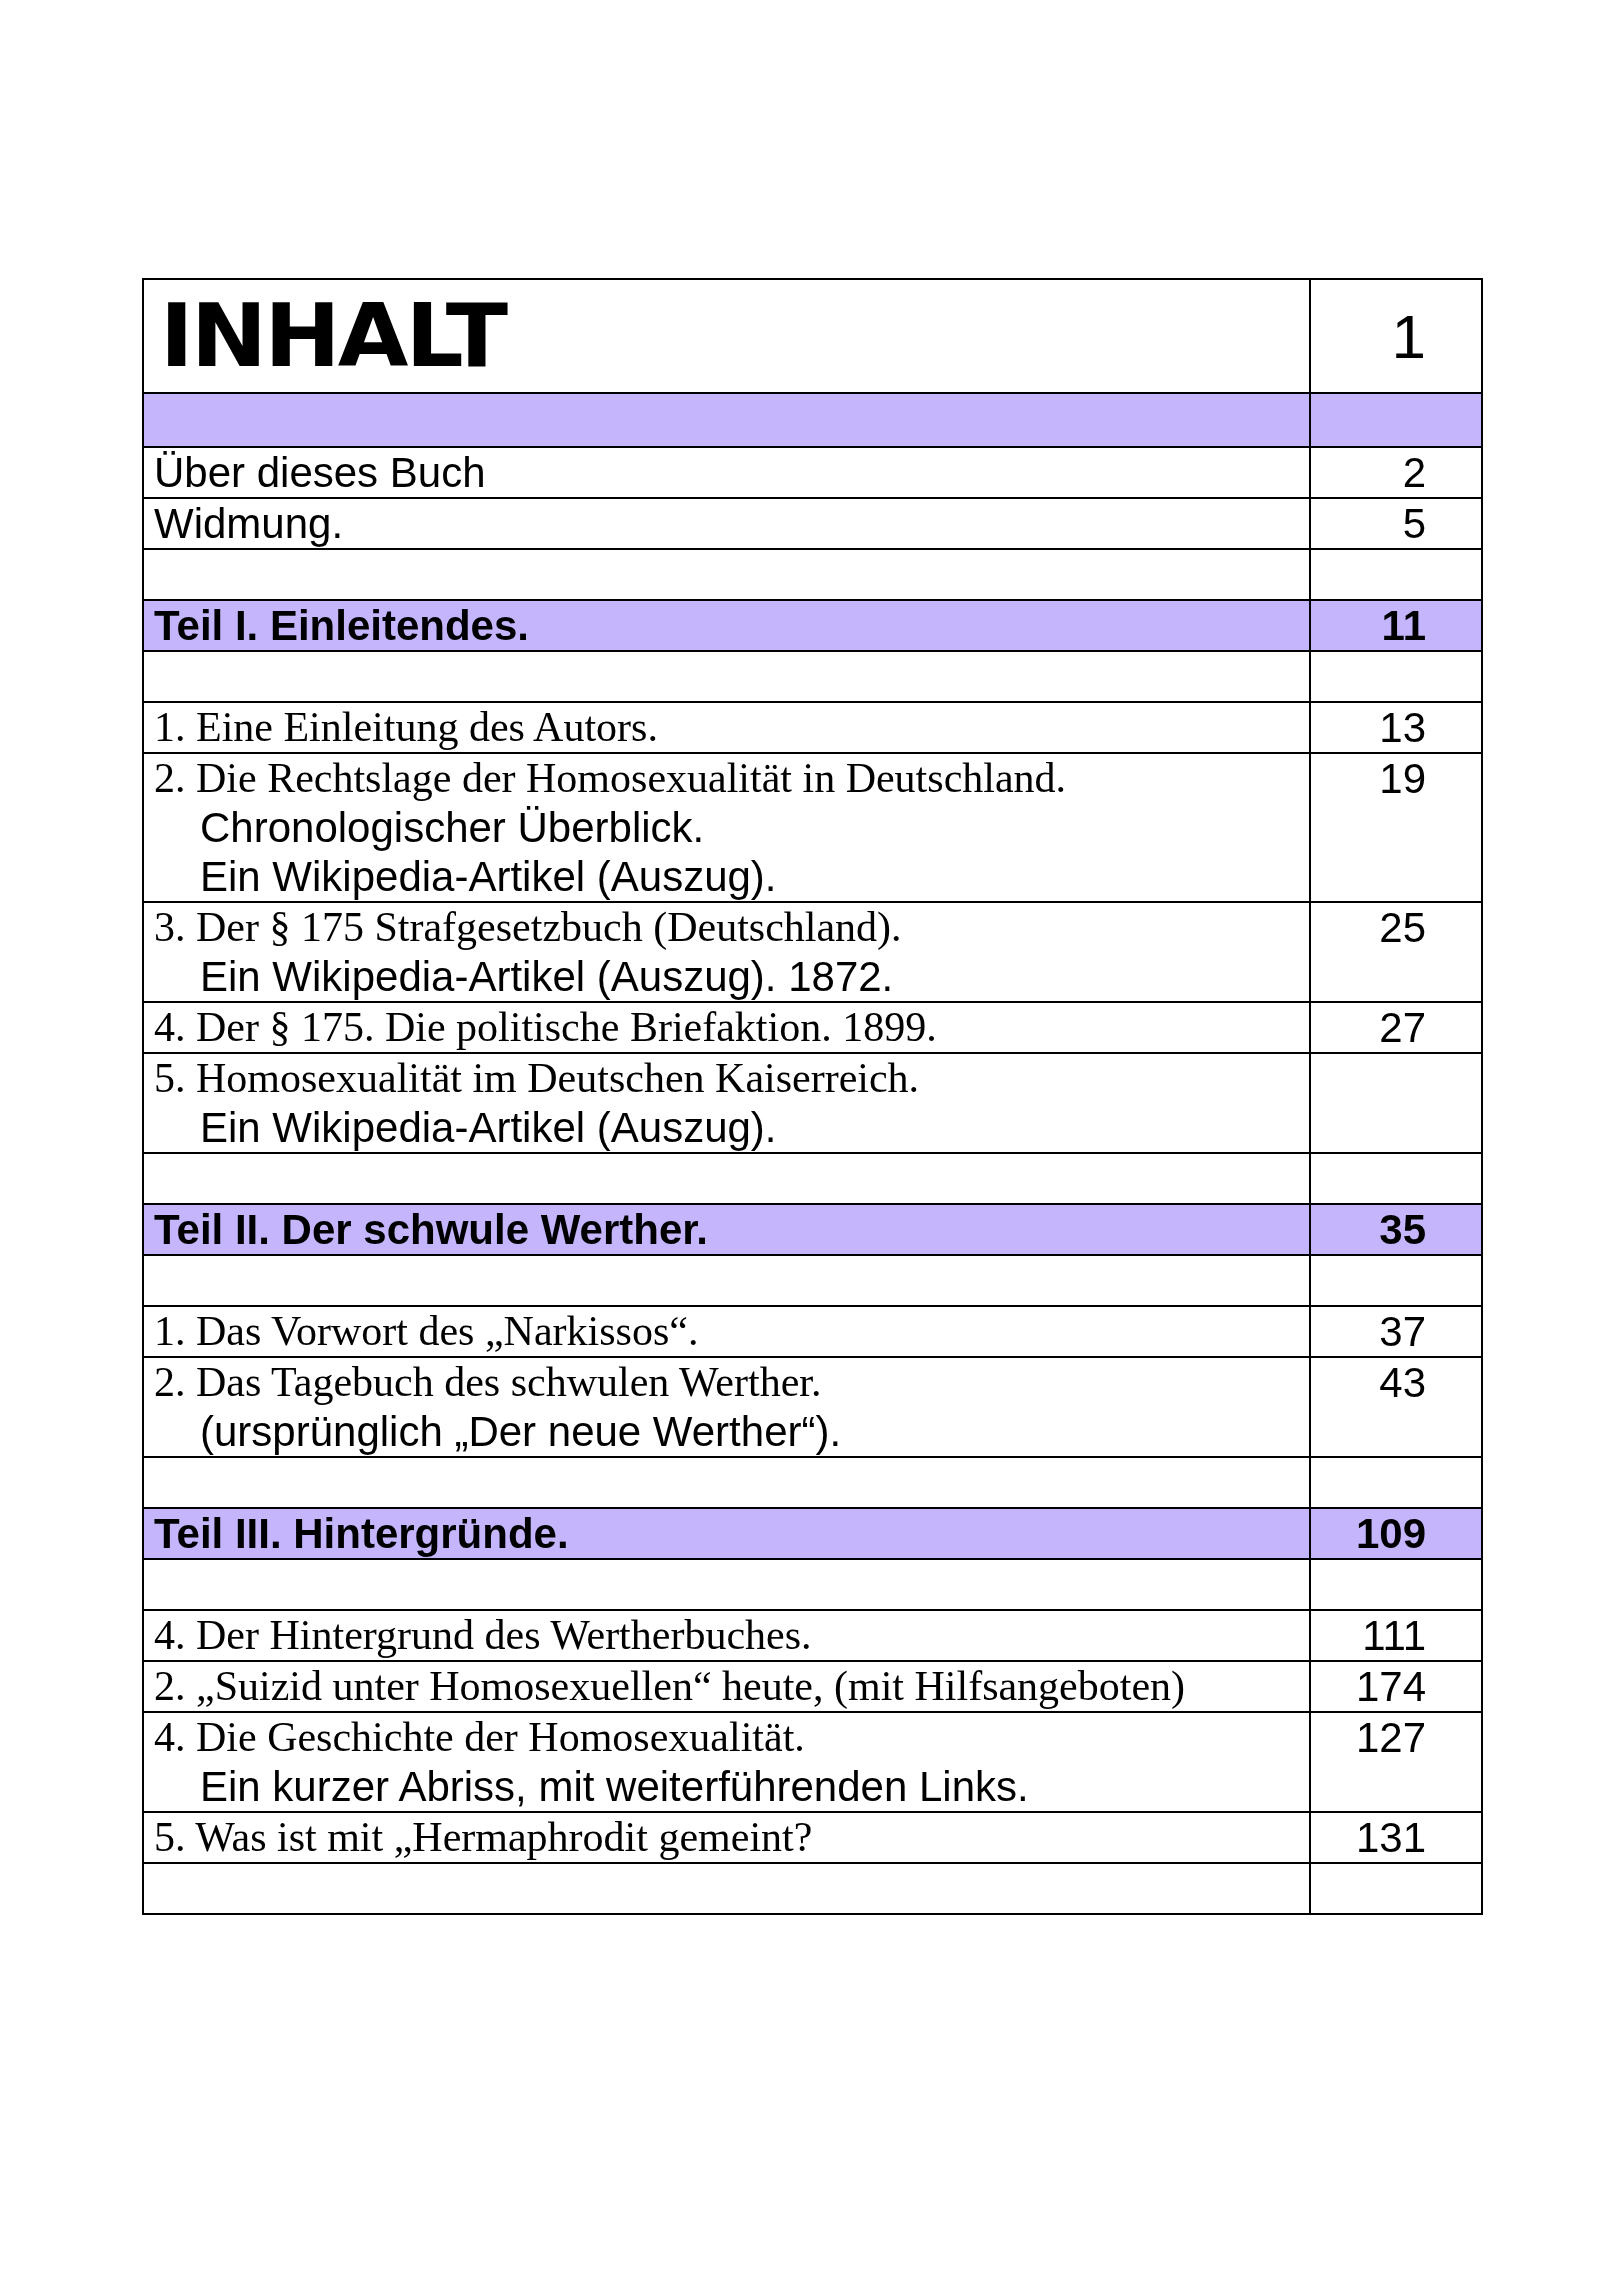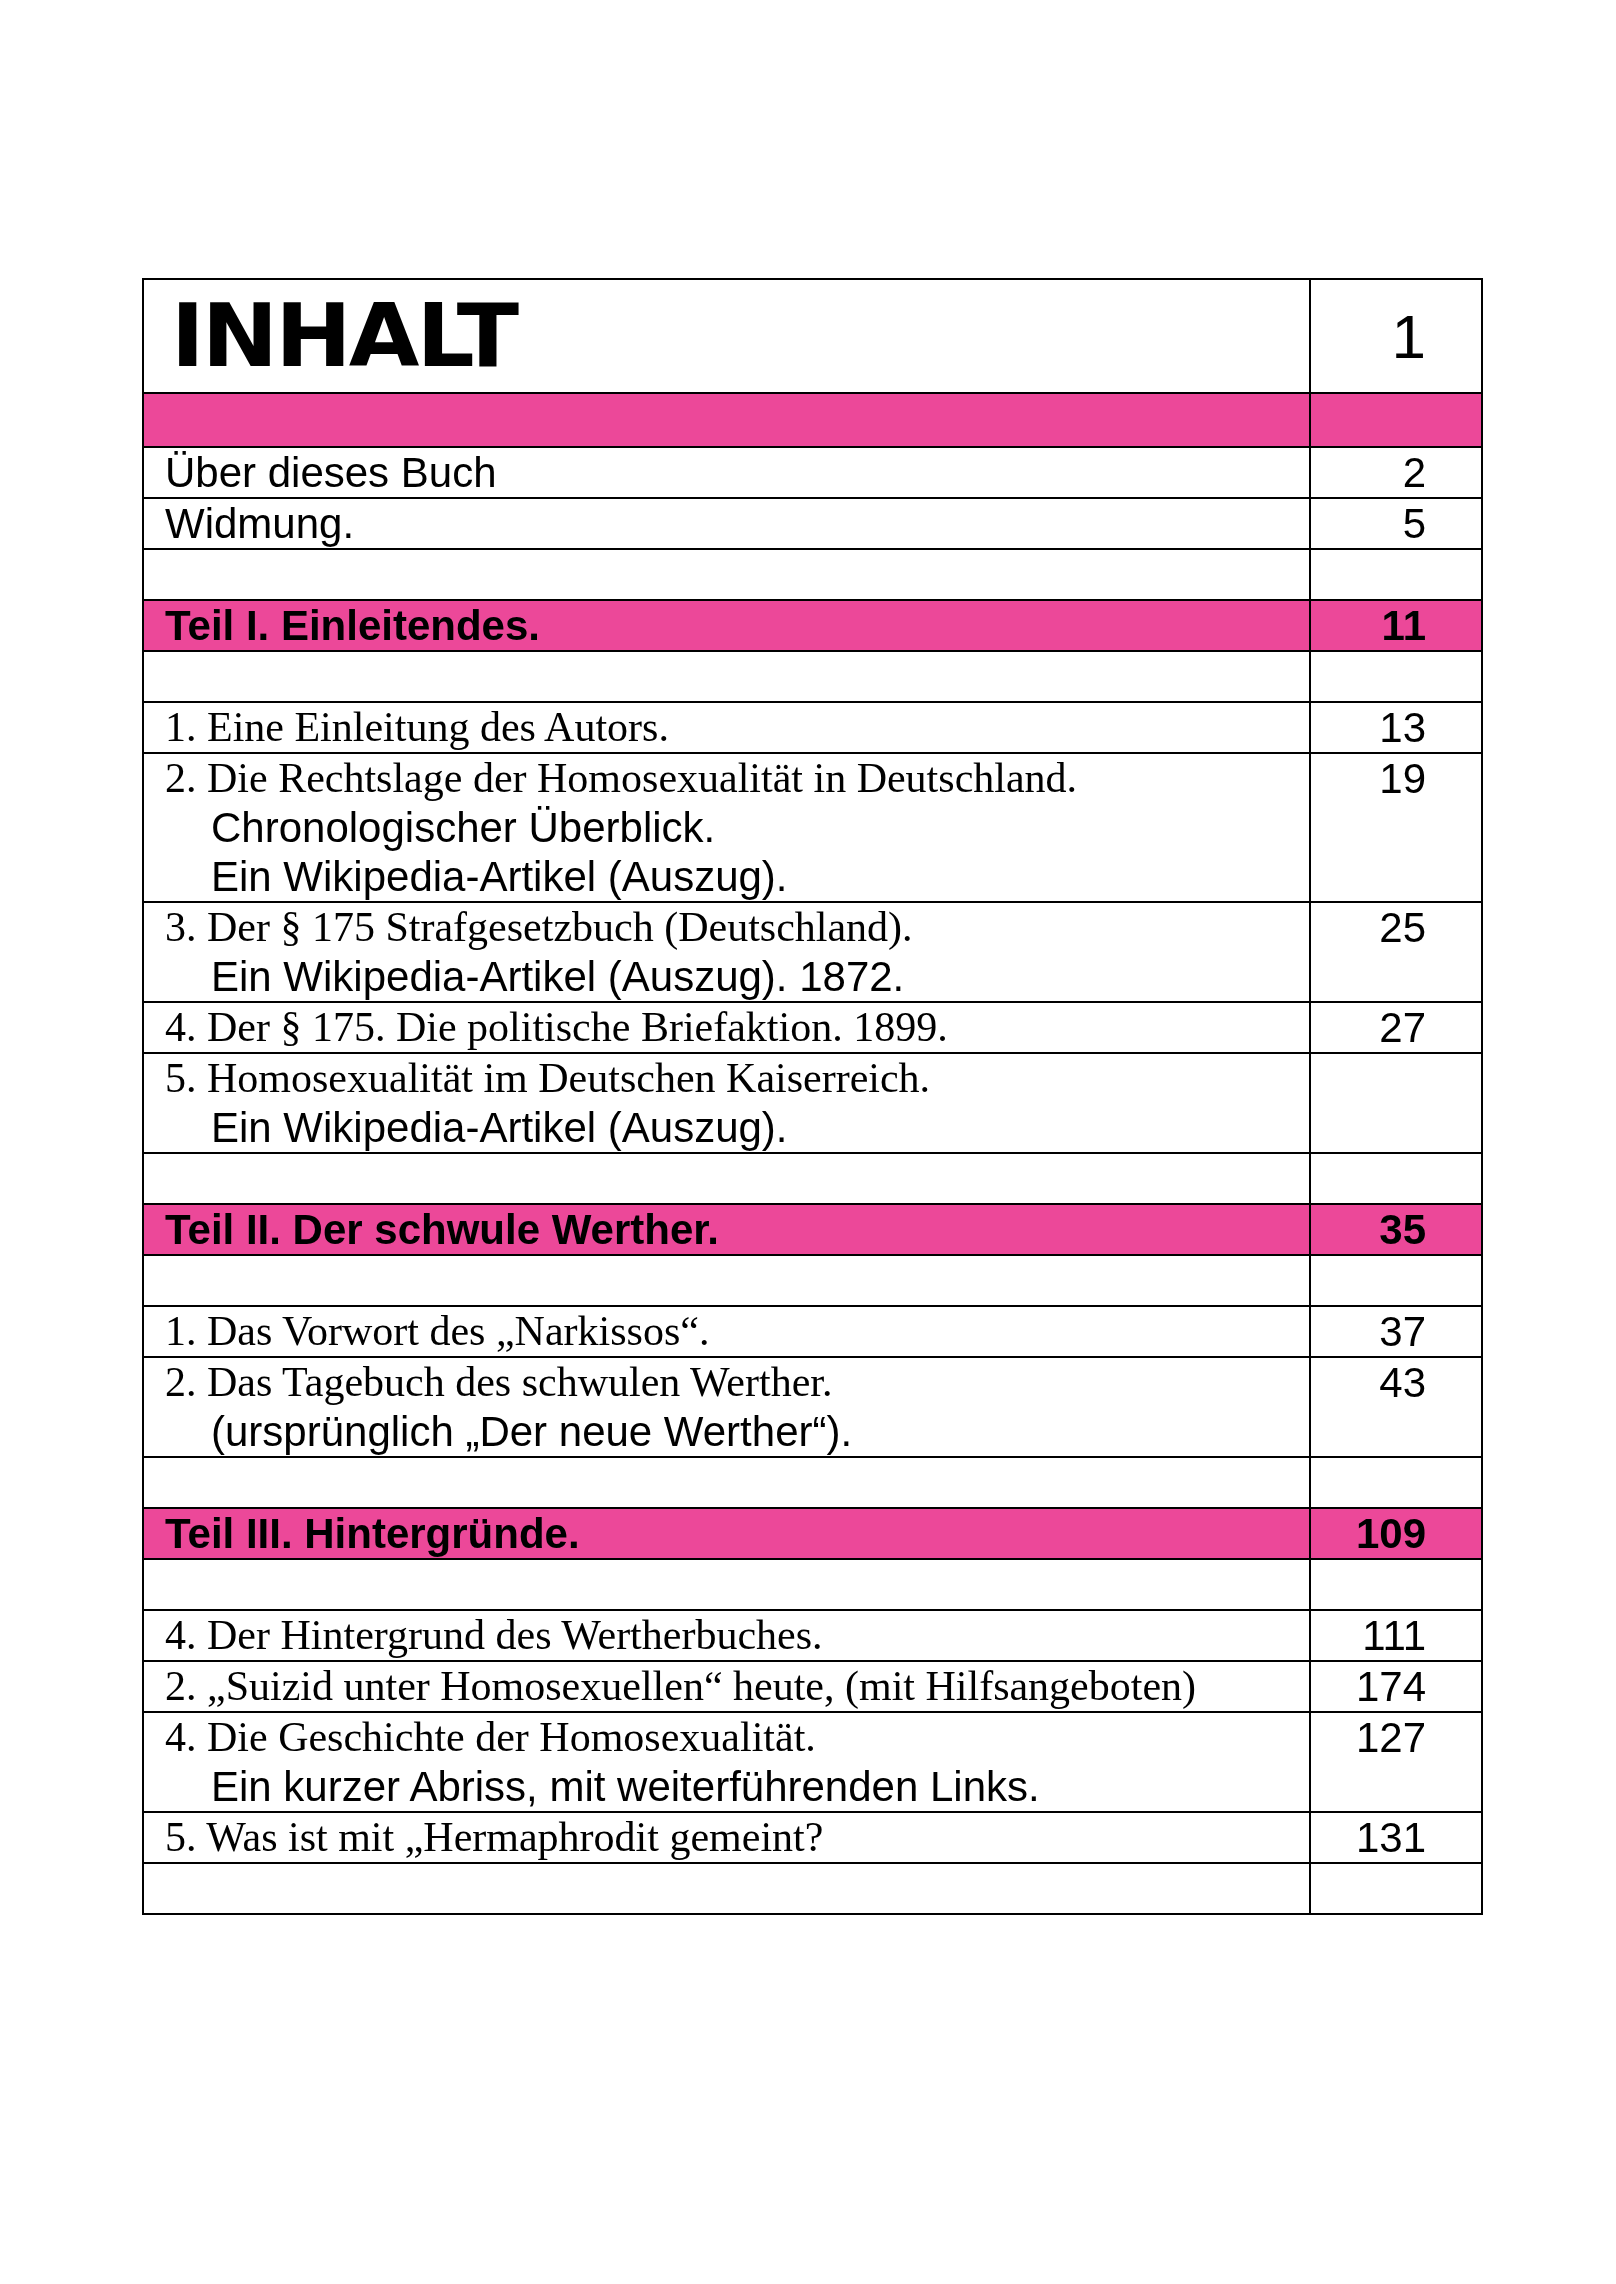--- a/index.html
+++ b/index.html
@@ -3,35 +3,35 @@
 <meta charset="utf-8">
 <style>
   html, body { margin:0; padding:0; background:#ffffff; }
   body { width:1616px; height:2284px; position:relative; overflow:hidden;
          font-family:"Liberation Sans", sans-serif; color:#000; }
   .toc {
     position:absolute; left:142px; top:278px; width:1339px;
     border-collapse:collapse; table-layout:fixed;
   }
   .toc td {
-    border:2.3px solid #000; padding:0 0 0 21px; vertical-align:top;
+    border:2.3px solid #000; padding:0 0 0 10px; vertical-align:top;
     font-size:42px; line-height:49px; white-space:nowrap;
   }
   .toc td.num { text-align:right; padding:0 55px 0 0; }
   .toc col.c1 { width:1167px; }
   .toc col.c2 { width:172px; }
   tr.header td { height:112px; vertical-align:middle; }
   tr.header td.num { font-size:62px; }
   .title {
     font-family:"DejaVu Sans", sans-serif; font-weight:bold;
     font-size:87px; letter-spacing:-2.8px; display:inline-block;
     transform:scaleX(1.05); transform-origin:left center; line-height:1;
     padding-left:5.5px;
   }
-  tr.gray td { background:#ec4899; }
+  tr.gray td { background:#c4b5fd; }
   tr.spacer td { height:49px; }
   tr.gray.spacer td { height:52px; }
   tr.section td { font-weight:bold; }
   .line2 { display:block; padding-left:46px; }
   .line1 { display:block;font-family:Liberation Serif, serif; }
 </style>
 </head>
 <body>
 
 <table class="toc">

